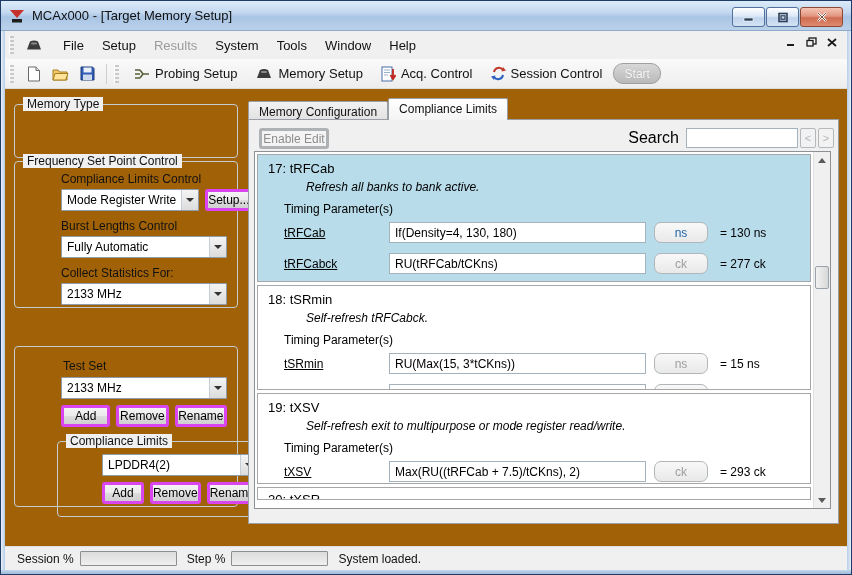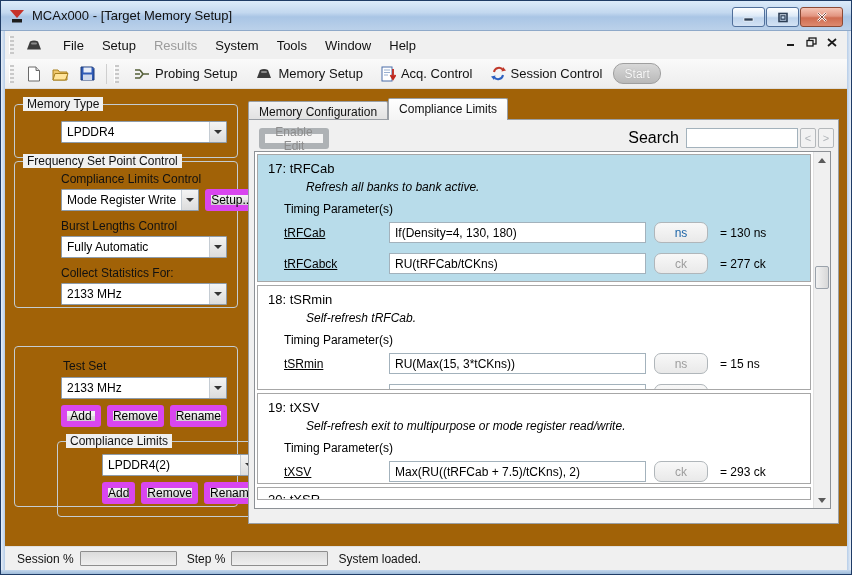--- a/index.html
+++ b/index.html
@@ -68,21 +68,21 @@
   .plain-label{ font-size:12px; color:#111; }
   .combo{
     height:22px; background:#fff; border:1px solid #8e9cab; border-radius:1px;
     display:flex; align-items:center; position:relative; cursor:default;
   }
   .combo-text{ flex:1; font-size:12px; padding:0 5px; color:#000; white-space:nowrap; overflow:hidden; }
   .combo-btn{ width:17px; height:100%; display:flex; align-items:center; justify-content:center;
     background:linear-gradient(180deg,#f4f4f4,#dcdcdc); border-left:1px solid #c5ccd3; }
   .combo-arrow{ width:0; height:0; border-left:4px solid transparent; border-right:4px solid transparent; border-top:4px solid #333; }
   .btn{
-    height:22px; border:6px solid #d946ef; border-radius:3px; font-size:12px; color:#000;
+    height:22px; border:3px solid #d946ef; border-radius:3px; font-size:12px; color:#000;
     background:linear-gradient(180deg,#f4f4f4 0%,#ebebeb 50%,#dddddd 50%,#cfcfcf 100%);
     display:inline-flex; align-items:center; justify-content:center;
     font-family:"Liberation Sans", sans-serif;
   }
   .btn.disabled{ border-color:#aeb2b5; background:#f4f4f4; color:#8d8d8d; }
   
   .tabstrip{ position:absolute; left:243px; top:9px; width:591px; height:22px; display:flex; align-items:flex-end; }
   .tab{ font-size:12px; padding:3px 10px 3px; border:1px solid #9a9fa5; border-bottom:none;
     background:linear-gradient(180deg,#f2f2f2,#e1e1e1); color:#111; height:19px; border-radius:2px 2px 0 0; }
   .tab.active{ height:22px; background:linear-gradient(180deg,#ffffff,#f4f4f4); position:relative; z-index:3; }
@@ -253,26 +253,20 @@
         </div>
         <div class="start-btn">
           <span>Start</span>
         </div>
       </div>
 
       <div class="content">
 
         <div class="group" style="left:9px; top:15px; width:224px; height:54px;">
           <div class="group-label">Memory Type</div>
-          <div class="combo" style="margin:16px 10px 0;">
-            <span class="combo-text">LPDDR4</span>
-            <span class="combo-btn">
-                <span class="combo-arrow"></span>
-              </span>
-          </div>
         </div>
 
         <div class="group" style="left:9px; top:72px; width:224px; height:147px;">
           <div class="group-label">Frequency Set Point Control</div>
           <div class="plain-label" style="margin:10px 0 3px 10px;">Compliance Limits Control</div>
           <div style="display:flex; margin:0 10px; gap:6px;">
             <div class="combo" style="flex:1;">
               <span class="combo-text">Mode Register Write</span>
               <span class="combo-btn">
                   <span class="combo-arrow"></span>
@@ -355,21 +349,21 @@
                   </div>
                   <div class="cl-row">
                     <span class="cl-param-name">tRFCabck</span>
                     <input class="cl-formula" value="RU(tRFCab/tCKns)" style="">
                     <div class="cl-unit">ck</div>
                     <span class="cl-result">= 277 ck</span>
                   </div>
                 </div>
                 <div class="cl-item">
                   <div class="cl-title">18: tSRmin</div>
-                  <div class="cl-desc">Self-refresh tRFCab.</div>
+                  <div class="cl-desc">Self-refresh tRFCabck.</div>
                   <div class="cl-section">Timing Parameter(s)</div>
                   <div class="cl-row">
                     <span class="cl-param-name">tSRmin</span>
                     <input class="cl-formula" value="RU(Max(15, 3*tCKns))" style="">
                     <div class="cl-unit">ns</div>
                     <span class="cl-result">= 15 ns</span>
                   </div>
                   <div class="cl-row">
                     <span class="cl-param-name">tSRminck</span>
                     <input class="cl-formula" value="RU(Max(15/tCKns, 3))" style="">

